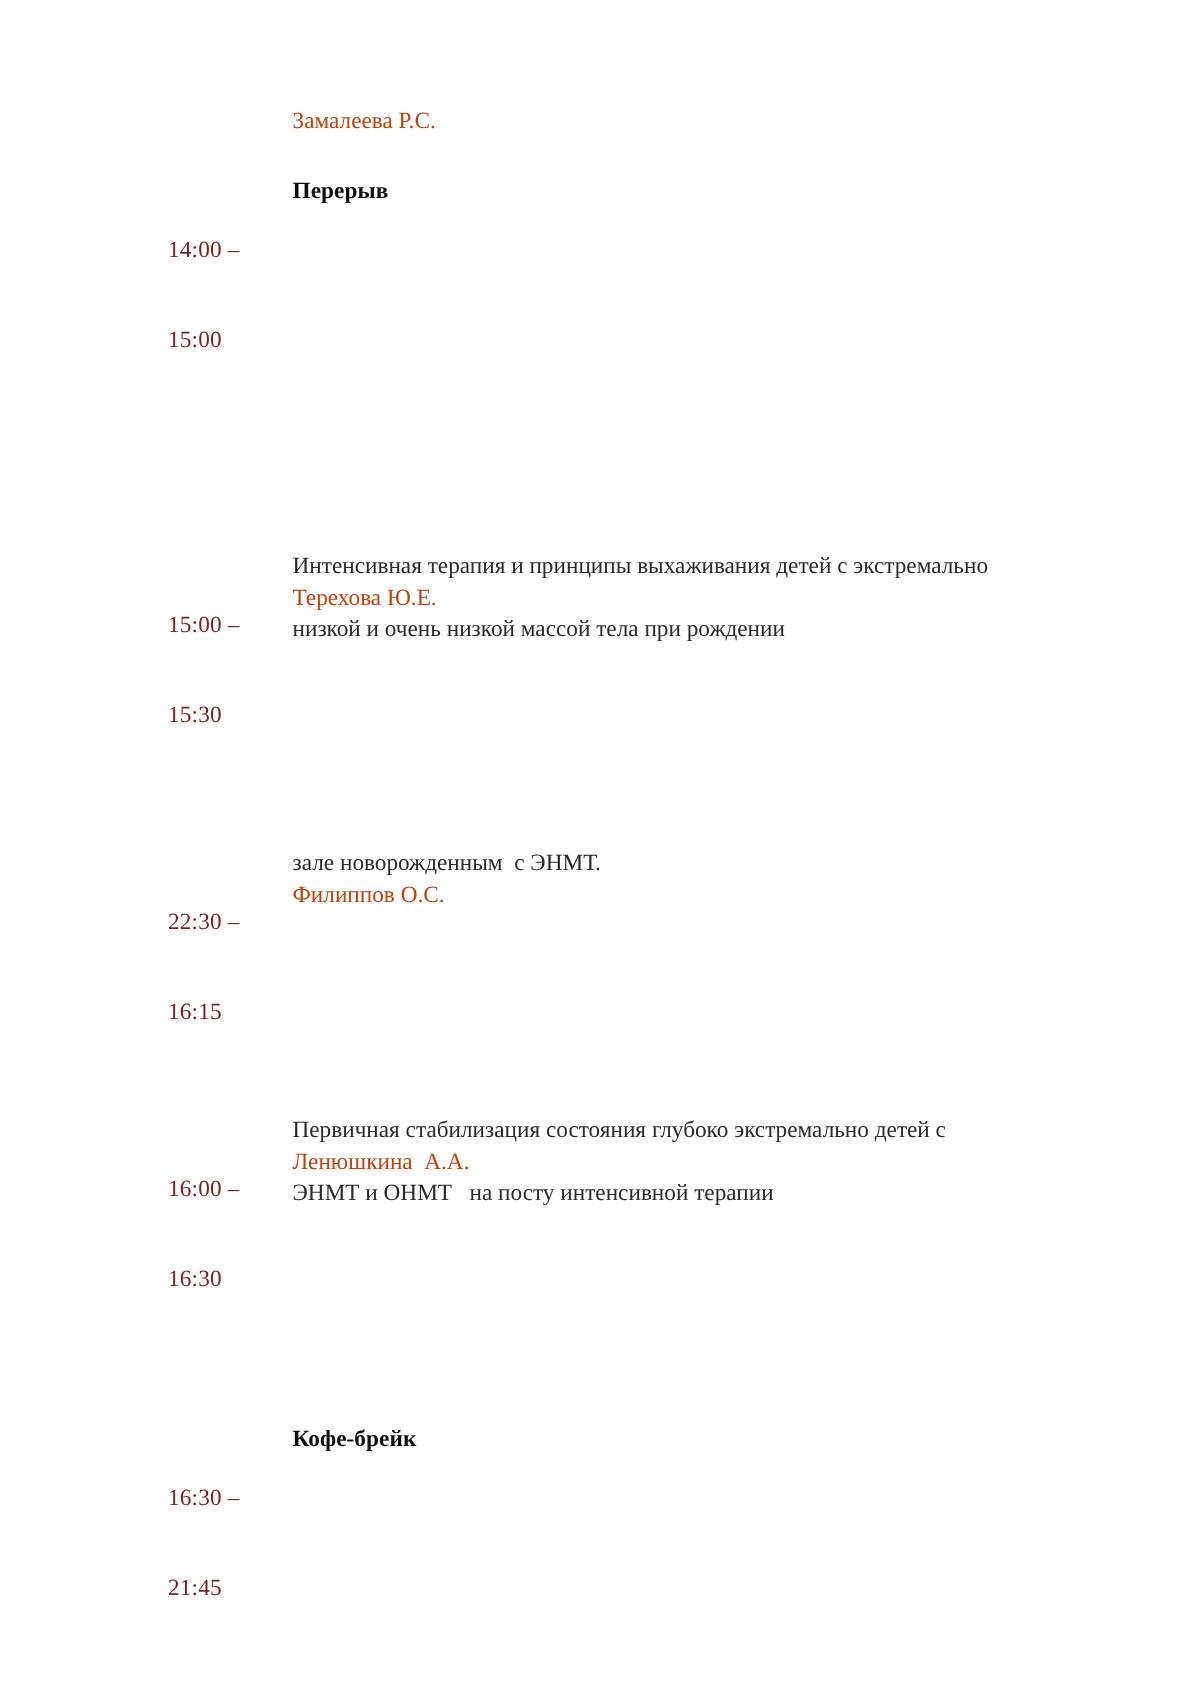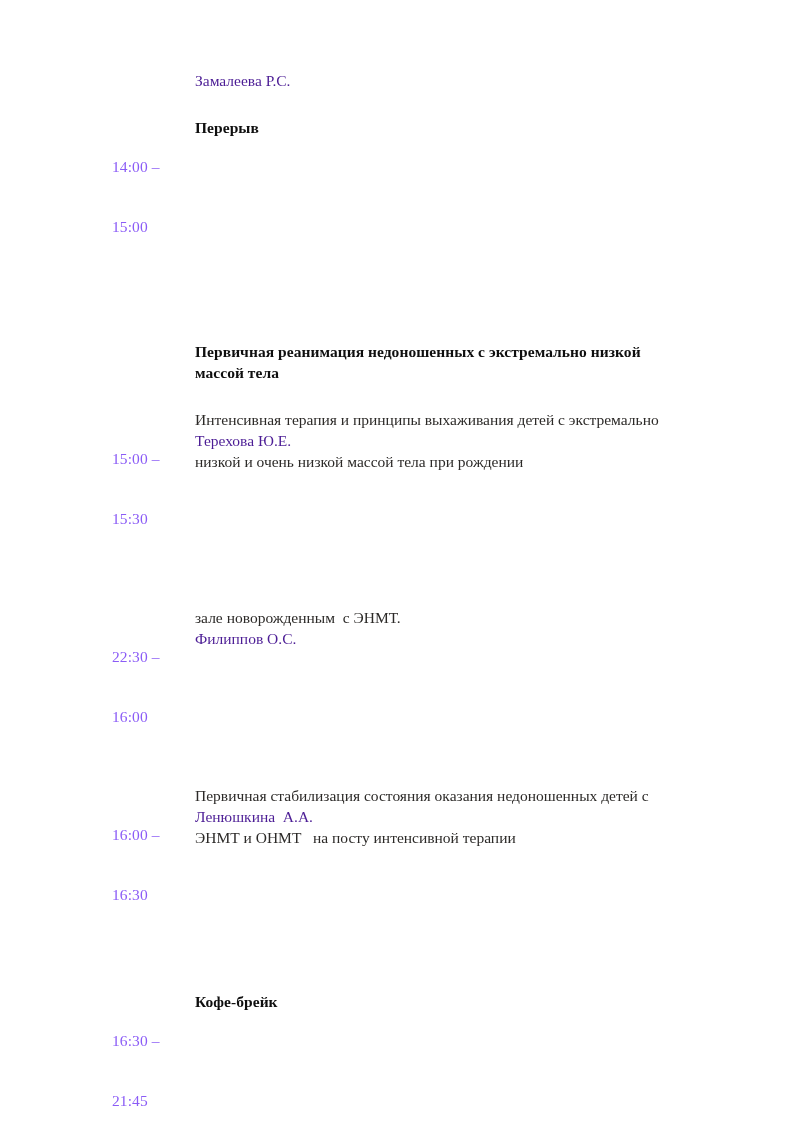--- a/index.html
+++ b/index.html
@@ -36,21 +36,21 @@
     display: flex;
     align-items: flex-start;
     width: 100%;
   }
 
   .time-col {
     flex: 0 0 83px;
     width: 83px;
     font-size: 15.5px;
     line-height: 20px;
-    color: #8b5cf6;
+    color: #7f1d1d;
     white-space: pre;
     letter-spacing: 0.1px;
   }
   .time-col .t-line { display: block; }
 
   .body-col {
     flex: 1 1 auto;
     min-width: 0;
     font-size: 15.5px;
     line-height: 21px;
@@ -63,21 +63,21 @@
   }
 
   .bold {
     font-weight: bold;
     color: #0f0f0f;
     letter-spacing: 0.05px;
     font-family: Liberation Serif, serif;
   }
 
   .name {
-    color: #4c1d95;
+    color: #c2410c;
   }
   .sp-18 { height: 18px; }
   .sp-26 { height: 26px; }
   .sp-38 { height: 38px; }
   .sp-46 { height: 46px; }
   .sp-64 { height: 64px; }
 </style>
 </head>
 <body>
 
@@ -99,64 +99,57 @@
         <span class="t-line">14:00 –</span>
         <span class="t-line">15:00</span>
       </div>
       <div class="body-col">
         <span class="line bold">Перерыв</span>
       </div>
     </div>
 
     <div class="sp-64"></div>
 
-    <div class="row">
-      <div class="time-col"></div>
-      <div class="body-col">
-        <span class="line bold">Первичная реанимация недоношенных с экстремально низкой
-массой тела</span>
-      </div>
-    </div>
 
     <div class="sp-26"></div>
 
     <div class="row">
       <div class="time-col">
         <span class="t-line">15:00 –</span>
         <span class="t-line">15:30</span>
       </div>
       <div class="body-col">
         <span class="line">Интенсивная терапия и принципы выхаживания детей с экстремально</span>
         <span class="line name">Терехова Ю.Е.</span>
         <span class="line">низкой и очень низкой массой тела при рождении</span>
       </div>
     </div>
 
     <div class="sp-38"></div>
 
     <div class="row">
       <div class="time-col">
         <span class="t-line">22:30 –</span>
-        <span class="t-line">16:00</span>
+        <span class="t-line">16:15</span>
       </div>
       <div class="body-col">
         <span class="line">зале новорожденным  с ЭНМТ.</span>
         <span class="line name">Филиппов О.С.</span>
       </div>
     </div>
 
     <div class="sp-18"></div>
 
     <div class="row">
       <div class="time-col">
         <span class="t-line">16:00 –</span>
         <span class="t-line">16:30</span>
       </div>
       <div class="body-col">
-        <span class="line">Первичная стабилизация состояния оказания недоношенных детей с</span>
+        <span class="line">Первичная стабилизация состояния глубоко экстремально детей с</span>
         <span class="line name">Ленюшкина  А.А.</span>
         <span class="line">ЭНМТ и ОНМТ   на посту интенсивной терапии</span>
       </div>
     </div>
 
     <div class="sp-46"></div>
 
     <div class="row">
       <div class="time-col">
         <span class="t-line">16:30 –</span>

